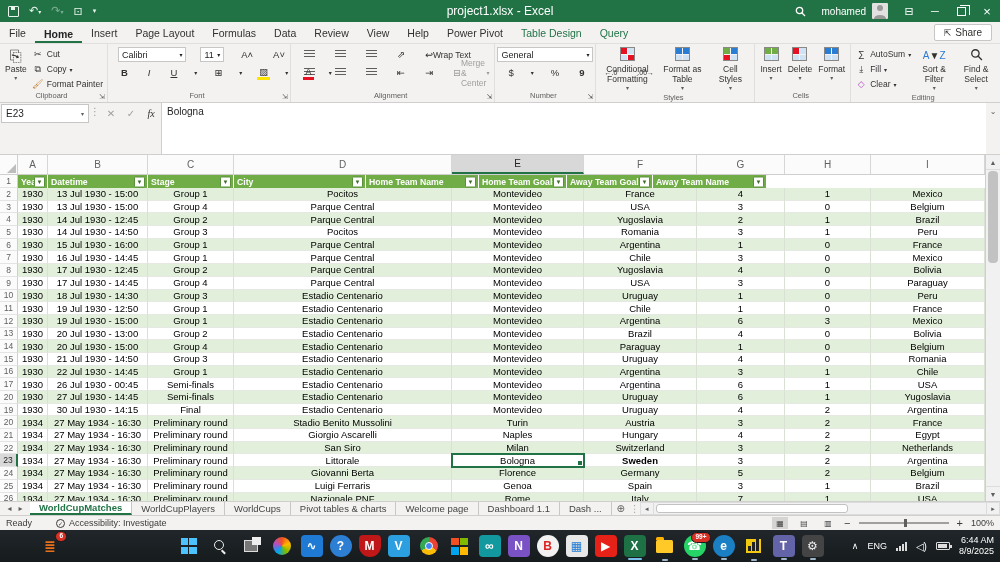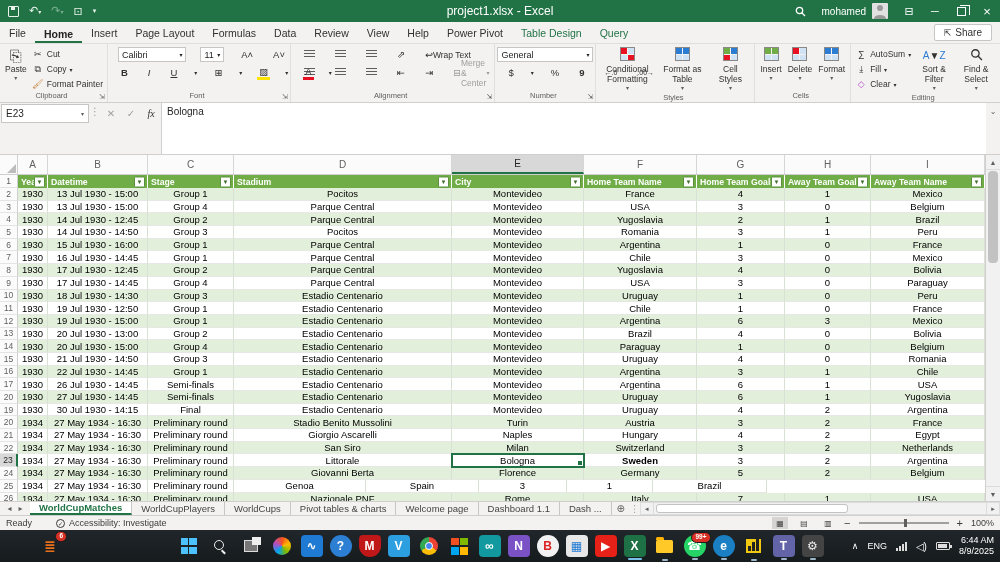--- a/index.html
+++ b/index.html
@@ -496,24 +496,20 @@
               <span class="flt">▼</span>
             </div>
             <div class="hcell" style="width: 100px;">
               <span>Datetime</span>
               <span class="flt">▼</span>
             </div>
             <div class="hcell" style="width: 86px;">
               <span>Stage</span>
               <span class="flt">▼</span>
             </div>
-            <div class="hcell" style="width: 218px;">
-              <span>Stadium</span>
-              <span class="flt">▼</span>
-            </div>
             <div class="hcell" style="width: 132px;">
               <span>City</span>
               <span class="flt">▼</span>
             </div>
             <div class="hcell" style="width: 113px;">
               <span>Home Team Name</span>
               <span class="flt">▼</span>
             </div>
             <div class="hcell" style="width: 88px;">
               <span>Home Team Goals</span>
@@ -704,21 +700,21 @@
             <div class="cell" style="width: 218px;">Estadio Centenario</div>
             <div class="cell" style="width: 132px;">Montevideo</div>
             <div class="cell" style="width: 113px;">Argentina</div>
             <div class="cell" style="width: 88px;">3</div>
             <div class="cell" style="width: 86px;">1</div>
             <div class="cell" style="width: 114px;">Chile</div>
           </div>
           <div class="grow">
             <div class="gut">17</div>
             <div class="cell" style="width: 30px;">1930</div>
-            <div class="cell" style="width: 100px;">26 Jul 1930 - 14:45</div>
+            <div class="cell" style="width: 100px;">26 Jul 1930 - 00:45</div>
             <div class="cell" style="width: 86px;">Semi-finals</div>
             <div class="cell" style="width: 218px;">Estadio Centenario</div>
             <div class="cell" style="width: 132px;">Montevideo</div>
             <div class="cell" style="width: 113px;">Argentina</div>
             <div class="cell" style="width: 88px;">6</div>
             <div class="cell" style="width: 86px;">1</div>
             <div class="cell" style="width: 114px;">USA</div>
           </div>
           <div class="grow band">
             <div class="gut">20</div>
@@ -802,20 +798,21 @@
             <div class="cell" style="width: 113px;">Germany</div>
             <div class="cell" style="width: 88px;">5</div>
             <div class="cell" style="width: 86px;">2</div>
             <div class="cell" style="width: 114px;">Belgium</div>
           </div>
           <div class="grow">
             <div class="gut">25</div>
             <div class="cell" style="width: 30px;">1934</div>
             <div class="cell" style="width: 100px;">27 May 1934 - 16:30</div>
             <div class="cell" style="width: 86px;">Preliminary round</div>
+            <div class="cell" style="width: 218px;">Luigi Ferraris</div>
             <div class="cell" style="width: 132px;">Genoa</div>
             <div class="cell" style="width: 113px;">Spain</div>
             <div class="cell" style="width: 88px;">3</div>
             <div class="cell" style="width: 86px;">1</div>
             <div class="cell" style="width: 114px;">Brazil</div>
           </div>
           <div class="grow band">
             <div class="gut">26</div>
             <div class="cell" style="width: 30px;">1934</div>
             <div class="cell" style="width: 100px;">27 May 1934 - 16:30</div>

